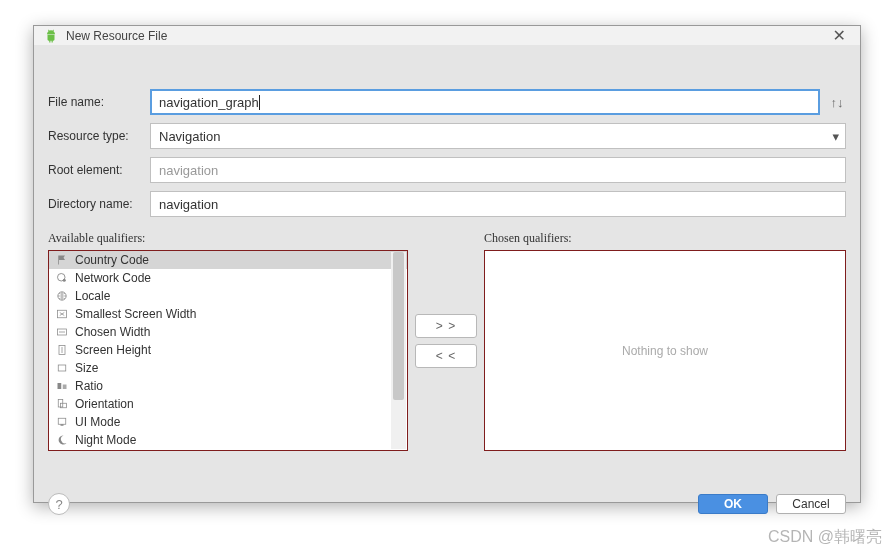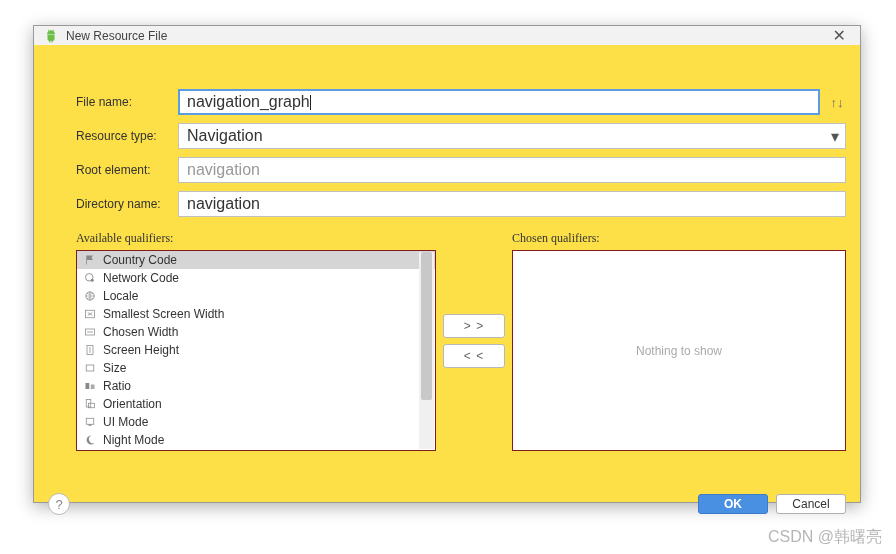--- a/index.html
+++ b/index.html
@@ -11,21 +11,21 @@
     color: #333;
     width: 896px;
     height: 554px;
     position: relative;
   }
   .dialog {
     position: absolute;
     left: 33px; top: 25px;
     width: 828px; height: 478px;
     border: 1px solid #999;
-    background: #fde047;
+    background: #e5e5e5;
     box-shadow: 0 4px 16px rgba(0,0,0,0.3);
     display: flex;
     flex-direction: column;
     gap: 34px;
   }
   .titlebar {
     height: 30px;
     display: flex;
     align-items: center;
     padding: 0 10px;
@@ -45,42 +45,41 @@
     color: #555;
     cursor: pointer;
     padding: 0 4px;
     font-family: sans-serif;
   }
   .body {
     flex: 1;
     padding: 10px 14px 8px 14px;
     display: flex;
     flex-direction: column;
-    margin-left: 28px;
   }
   .form-row {
     display: flex;
     align-items: center;
     margin-bottom: 8px;
     min-height: 26px;
   }
   .form-row .label {
     width: 102px;
     font-size: 12px;
     color: #333;
   }
   .form-row .field {
     flex: 1;
     height: 26px;
     border: 1px solid #c0c0c0;
     background: #fff;
     padding: 0 8px;
     display: flex;
     align-items: center;
-    font-size: 16px;
+    font-size: 13px;
     position: relative;
   }
   .form-row .field.focused {
     border: 2px solid #5A9DE0;
     padding: 0 7px;
   }
   .form-row .field .cursor {
     display: inline-block;
     width: 1px; height: 15px;
     background: #222;

